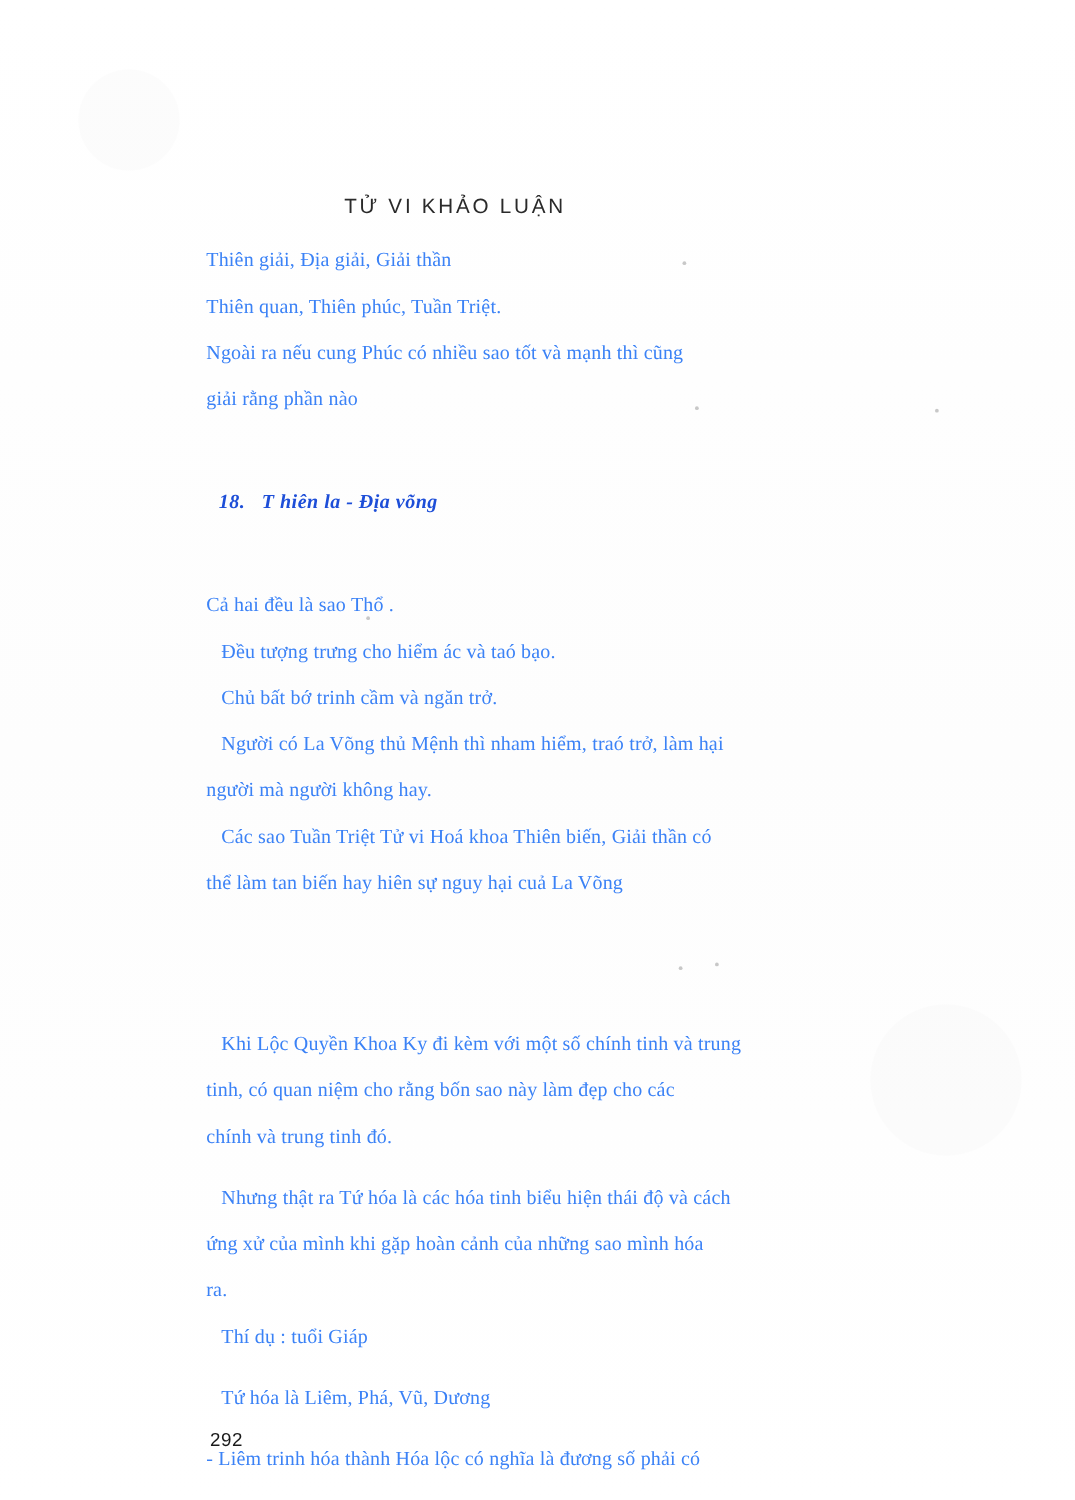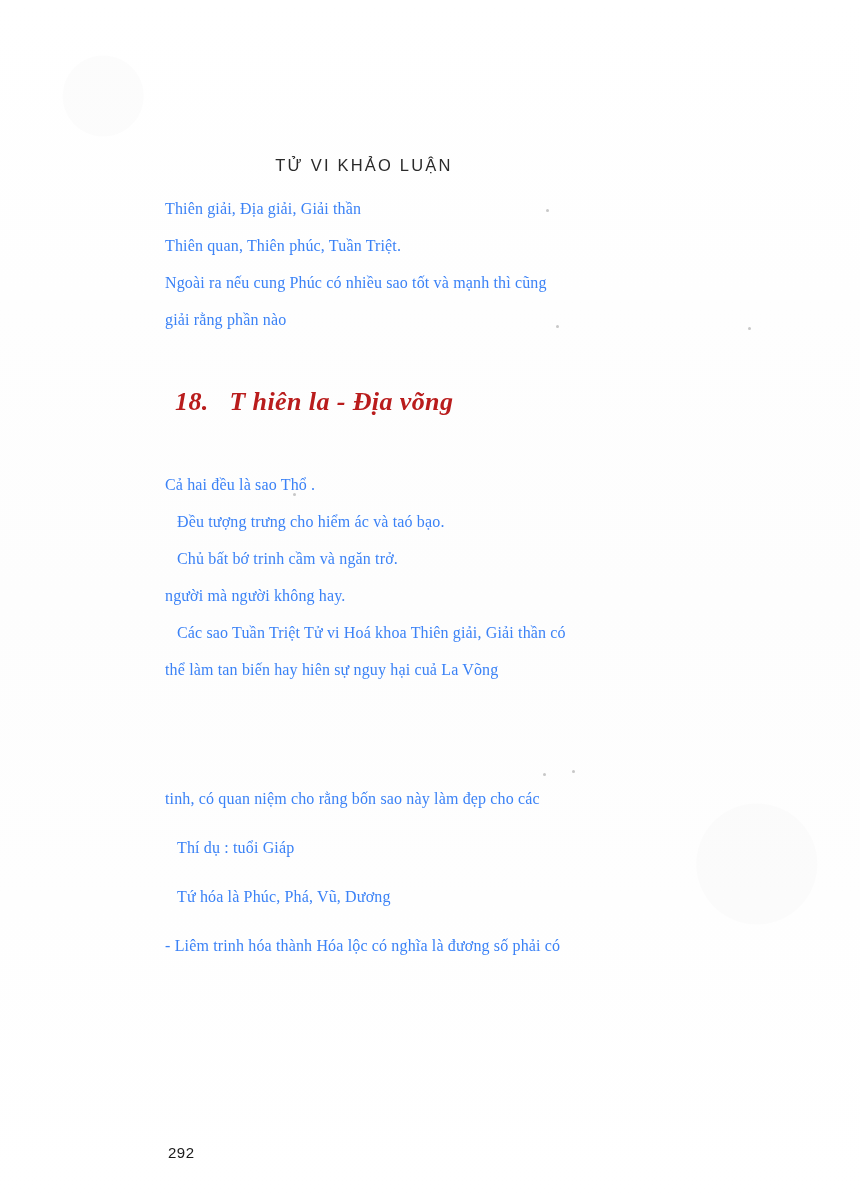--- a/index.html
+++ b/index.html
@@ -60,25 +60,25 @@
     letter-spacing: 0.15px;
   }
   .line.indent { padding-left: 12px; }
 
   .block { margin: 0; }
 
   .gap-sm { height: 12px; }
   .gap-lg { height: 46px; }
 
   .heading {
-    font-size: 26px;
+    font-size: 16px;
     font-weight: bold;
     font-style: italic;
     line-height: 36px;
-    color: #b91c1c;
+    color: #1d4ed8;
     white-space: pre;
   }
   .heading.h18 { padding-left: 10px; letter-spacing: 0.4px; }
   .heading.h19 { padding-left: 22px; letter-spacing: 0.4px; }
 
   .folio {
     position: absolute;
     left: 168px;
     top: 1144px;
     font-family: "Liberation Sans", "DejaVu Sans", sans-serif;
@@ -121,47 +121,55 @@
     <div class="block">
       <div class="line">Cả hai đều là sao Thổ .</div>
     </div>
     <div class="block">
       <div class="line indent">Đều tượng trưng cho hiểm ác và taó bạo.</div>
     </div>
     <div class="block">
       <div class="line indent">Chủ bất bớ trinh cầm và ngăn trở.</div>
     </div>
     <div class="block">
+      <div class="line indent">Người có La Võng thủ Mệnh thì nham hiểm, traó trở, làm hại</div>
       <div class="line">người mà người không hay.</div>
     </div>
     <div class="block">
-      <div class="line indent">Các sao Tuần Triệt Tử vi Hoá khoa Thiên giải, Giải thần có</div>
+      <div class="line indent">Các sao Tuần Triệt Tử vi Hoá khoa Thiên biến, Giải thần có</div>
       <div class="line">thể làm tan biến hay hiên sự nguy hại cuả La Võng</div>
     </div>
 
     <div class="gap-lg"></div>
 
 
     <div class="gap-lg"></div>
 
     <div class="block">
+      <div class="line indent">Khi Lộc Quyền Khoa Ky đi kèm với một số chính tinh và trung</div>
       <div class="line">tinh, có quan niệm cho rằng bốn sao này làm đẹp cho các</div>
+      <div class="line">chính và trung tinh đó.</div>
     </div>
 
     <div class="gap-sm"></div>
 
+    <div class="block">
+      <div class="line indent">Nhưng thật ra Tứ hóa là các hóa tinh biểu hiện thái độ và cách</div>
+      <div class="line">ứng xử của mình khi gặp hoàn cảnh của những sao mình hóa</div>
+      <div class="line">ra.</div>
+    </div>
 
     <div class="block">
       <div class="line indent">Thí dụ : tuổi Giáp</div>
     </div>
 
     <div class="gap-sm"></div>
 
     <div class="block">
-      <div class="line indent">Tứ hóa là Phúc, Phá, Vũ, Dương</div>
+      <div class="line indent">Tứ hóa là Liêm, Phá, Vũ, Dương</div>
     </div>
 
     <div class="gap-sm"></div>
 
     <div class="block">
       <div class="line">- Liêm trinh hóa thành Hóa lộc có nghĩa là đương số phải có</div>
 
     </div>
 
   </div>

